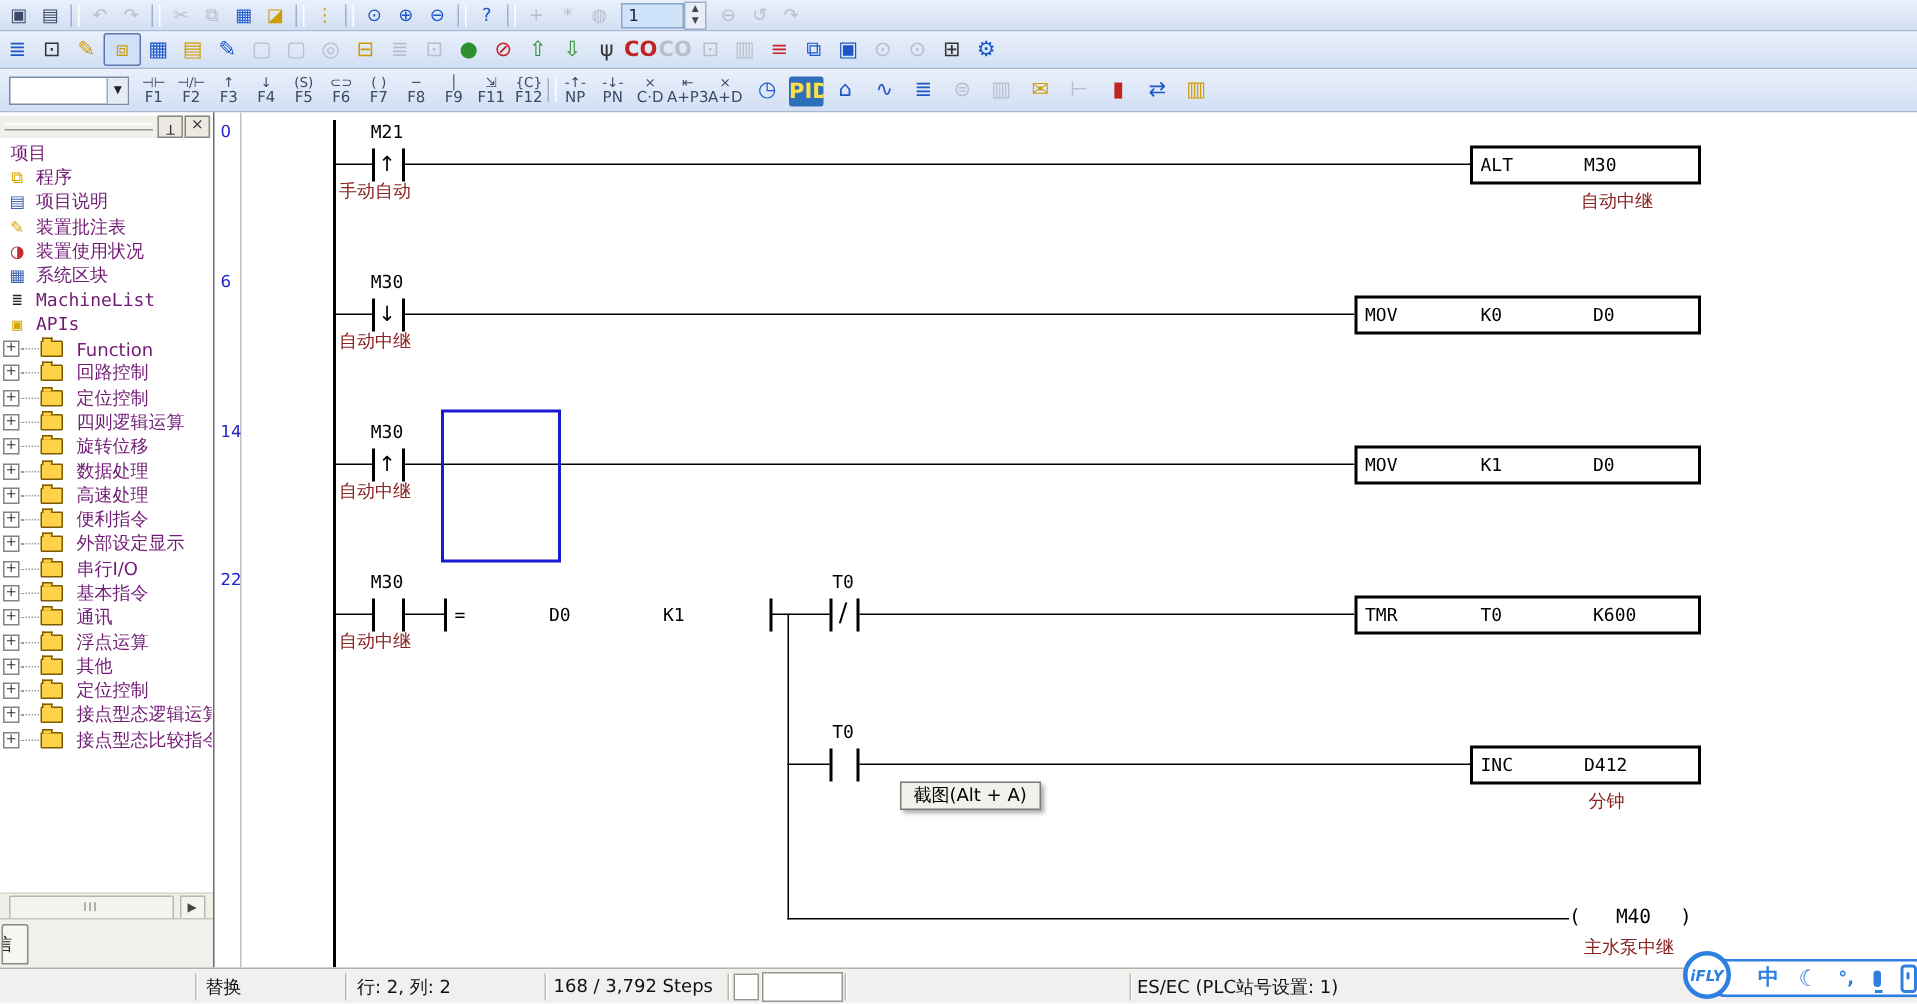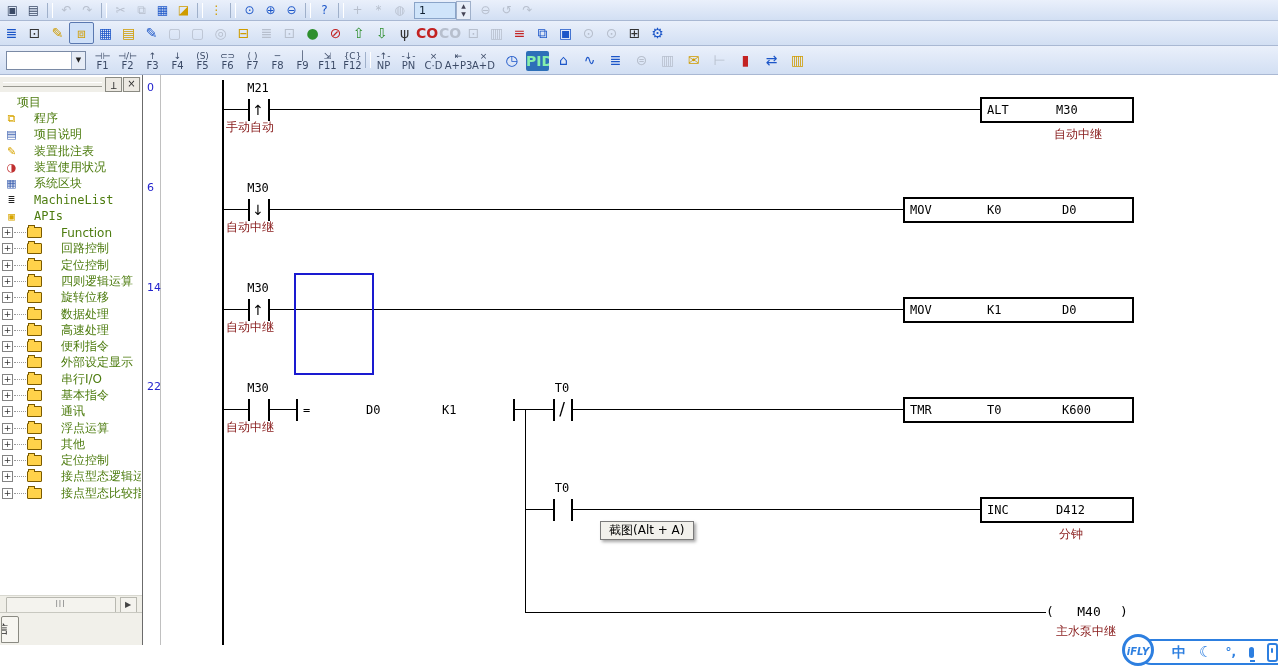--- a/index.html
+++ b/index.html
@@ -16,21 +16,21 @@
   #tb2 .tbtn{width:23px;height:20px;line-height:20px;font-size:14px;}
   .tbtn.sep{width:4px;height:15px;border-left:1px solid #9fb0ca;border-right:1px solid #fff;margin:0 3px;border-radius:0;}
   .g{color:#b7bfcd !important;}
   .blue{color:#1c56c8;}
   .gold{color:#cf9c00;}
   .green{color:#2e8f2e;}
   .red{color:#c32222;}
   .dark{color:#333;}
   .sel{border:1px solid #5a78b0;background:#cfe0f8;}
   .code{font-size:6px;font-weight:bold;letter-spacing:0;}
-  .pidbox{background:#2d6fb8;color:#86efac;font-size:8px;font-weight:bold;line-height:18px;width:20px;margin-top:1px;}
+  .pidbox{background:#2d6fb8;color:#fde047;font-size:8px;font-weight:bold;line-height:18px;width:20px;margin-top:1px;}
   .spin{width:36px;height:15px;background:#cfe4fa;border:1px solid #8aa4c8;font-size:11px;
         line-height:15px;padding-left:4px;color:#123;margin-left:4px;}
   .spinbtns{width:13px;height:17px;display:flex;flex-direction:column;margin-right:4px;border:1px solid #9fb0ca;background:#e8eef8;}
   .spinbtns span{flex:1;font-size:6px;line-height:8px;text-align:center;color:#445;}
   .combo{width:78px;height:17px;background:#fff;border:1px solid #7a8aa5;margin-right:4px;display:flex;}
   .combo .cv{flex:1;}
   .combo .ca{width:13px;background:#e6ecf6;border-left:1px solid #9fb0ca;font-size:7px;line-height:16px;text-align:center;color:#222;}
   .fk{flex:none;width:25px;height:26px;display:flex;flex-direction:column;align-items:center;justify-content:center;color:#3b4a66;}
   .fk .fg{font-size:9px;line-height:10px;white-space:nowrap;}
   .fk .fl{font-size:10px;line-height:9px;}
@@ -38,21 +38,21 @@
   
   #side{position:absolute;left:0;top:75px;width:143px;height:570px;background:#fff;
         border-right:1px solid #6b6b6b;box-sizing:border-box;}
   #side-head{position:absolute;top:2px;left:0;right:1px;height:15px;display:flex;align-items:center;background:#f0efe9;}
   .ridge{flex:1;height:3px;border-top:1px solid #fff;border-bottom:1px solid #9a9a92;margin:0 3px;}
   .wbtn{flex:none;width:15px;height:13px;border:1px solid #8a8a82;background:#ece9e2;font-size:10px;
         line-height:11px;text-align:center;color:#333;margin-right:1px;}
   .wbtn.pin span{display:inline-block;transform:rotate(180deg);font-size:9px;}
   #tree{position:absolute;top:19px;left:0;right:1px;bottom:52px;overflow:hidden;font-size:12px;}
   .trow{height:16.3px;display:flex;align-items:center;white-space:nowrap;padding-left:4px;box-sizing:border-box;}
-  .trow .tl{margin-left:15px;color:#4d7c0f;text-align:center;}
+  .trow .tl{margin-left:5px;color:#701a75;text-align:center;}
   .ti{flex:none;width:15px;text-align:center;font-size:11px;}
   .ic-gold .ti{color:#d8a500;}
   .ic-blue .ti{color:#3a5fb0;}
   .ic-red .ti{color:#c03030;}
   .ic-dark .ti{color:#222;}
   .trow.root{padding-left:2px;}
   .trow.api{padding-left:2px;}
   .plus{flex:none;width:9px;height:9px;border:1px solid #848484;background:#fff;position:relative;}
   .plus::before{content:"+";position:absolute;left:0;top:-1px;width:9px;font-size:9px;line-height:10px;text-align:center;color:#333;}
   .dots{flex:none;width:12px;height:0;border-top:1px dotted #9a9a9a;margin:0 1px;}
@@ -512,20 +512,34 @@
 
     <div class="w" style="left:381px;top:537px;width:521px"></div>
     <span class="coilt" style="left:902px;top:529px">(</span>
     <span class="coilt" style="left:920px;top:529px;width:50px;text-align:center">M40</span>
     <span class="coilt" style="left:976px;top:529px">)</span>
     <span class="cmt" style="left:912px;top:548px">主水泵中继</span>
 
     <div id="tooltip">截图(Alt + A)</div>
   </div>
 
+  <div id="status">
+    <span class="ssep" style="left:130px"></span>
+    <span class="stxt" style="left:137px">替换</span>
+    <span class="ssep" style="left:230px"></span>
+    <span class="stxt" style="left:238px">行: 2, 列: 2</span>
+    <span class="ssep" style="left:363px"></span>
+    <span class="stxt" style="left:369px">168 / 3,792 Steps</span>
+    <span class="ssep" style="left:485px"></span>
+    <span class="sbox"></span>
+    <span class="sfield"></span>
+    <span class="ssep" style="left:563px"></span>
+    <span class="ssep" style="left:753px"></span>
+    <span class="stxt" style="left:758px">ES/EC (PLC站号设置: 1)</span>
+  </div>
 
   <div id="ifly">
     <span class="ifi">中</span>
     <span class="ifi" style="font-size:15px">☾</span>
     <span class="ifi" style="font-size:12px">°,</span>
     <span class="mic"></span>
     <span class="ph"></span>
   </div>
   <div id="ifly-logo">iFLY</div>
 

